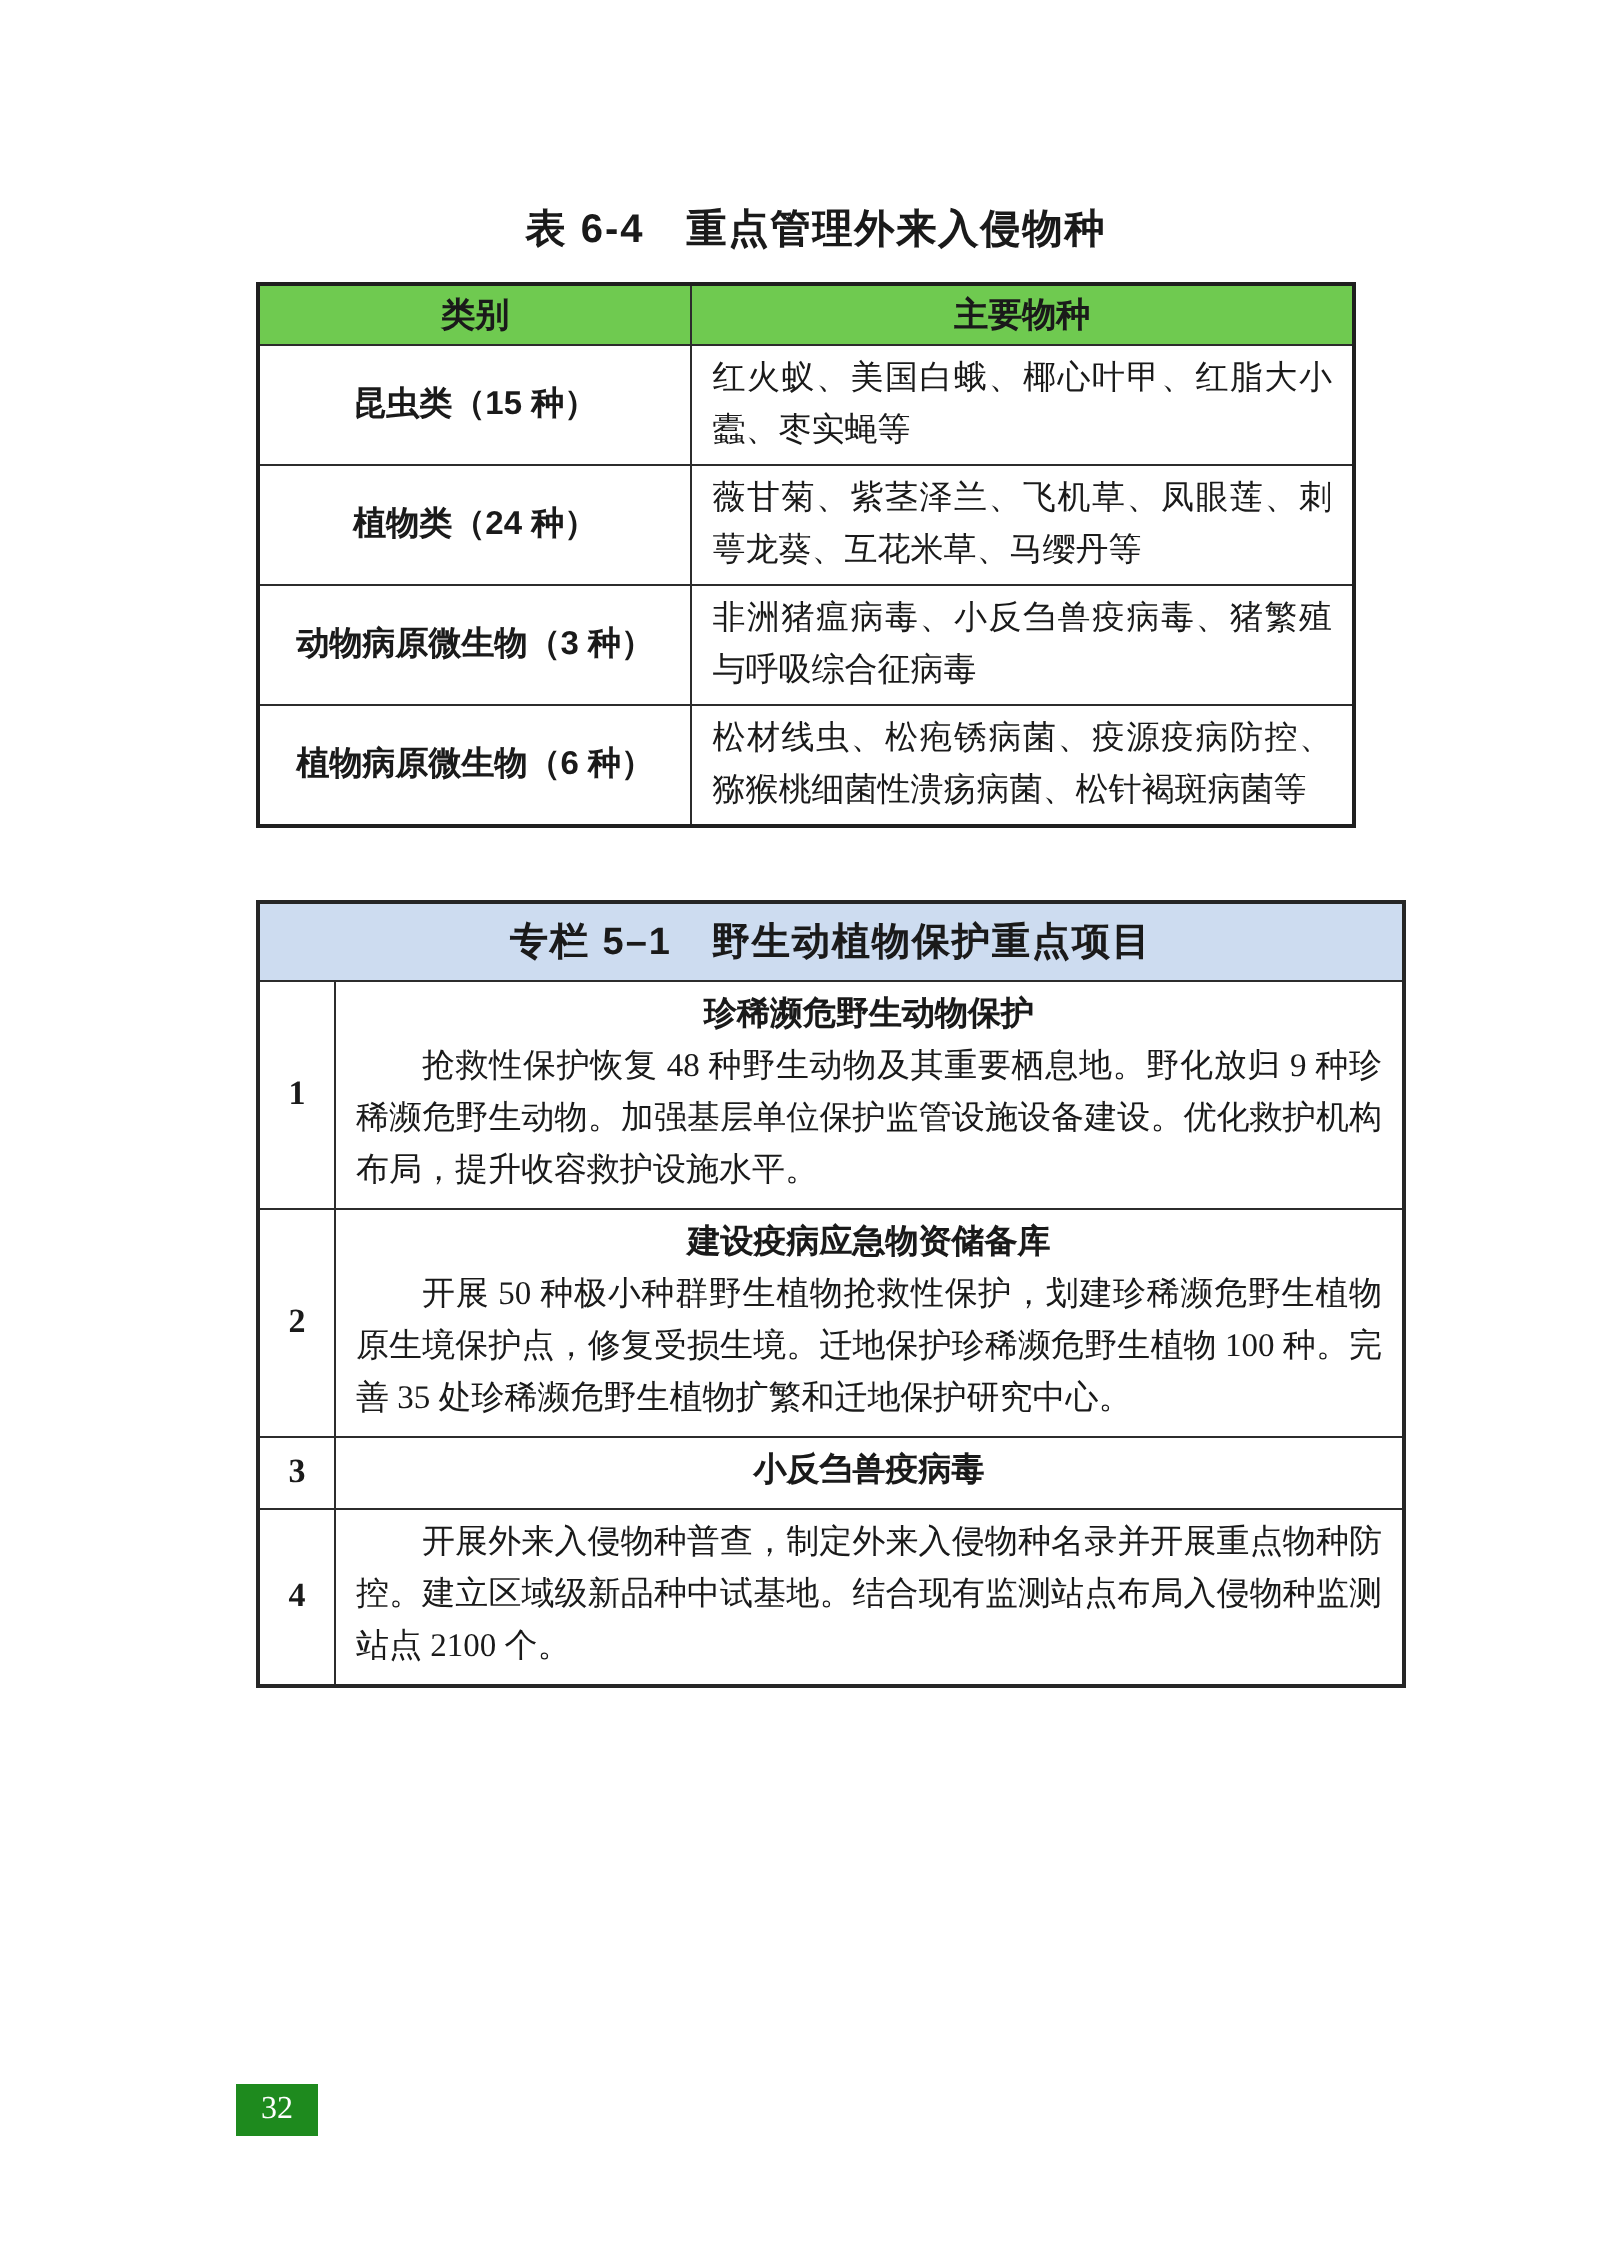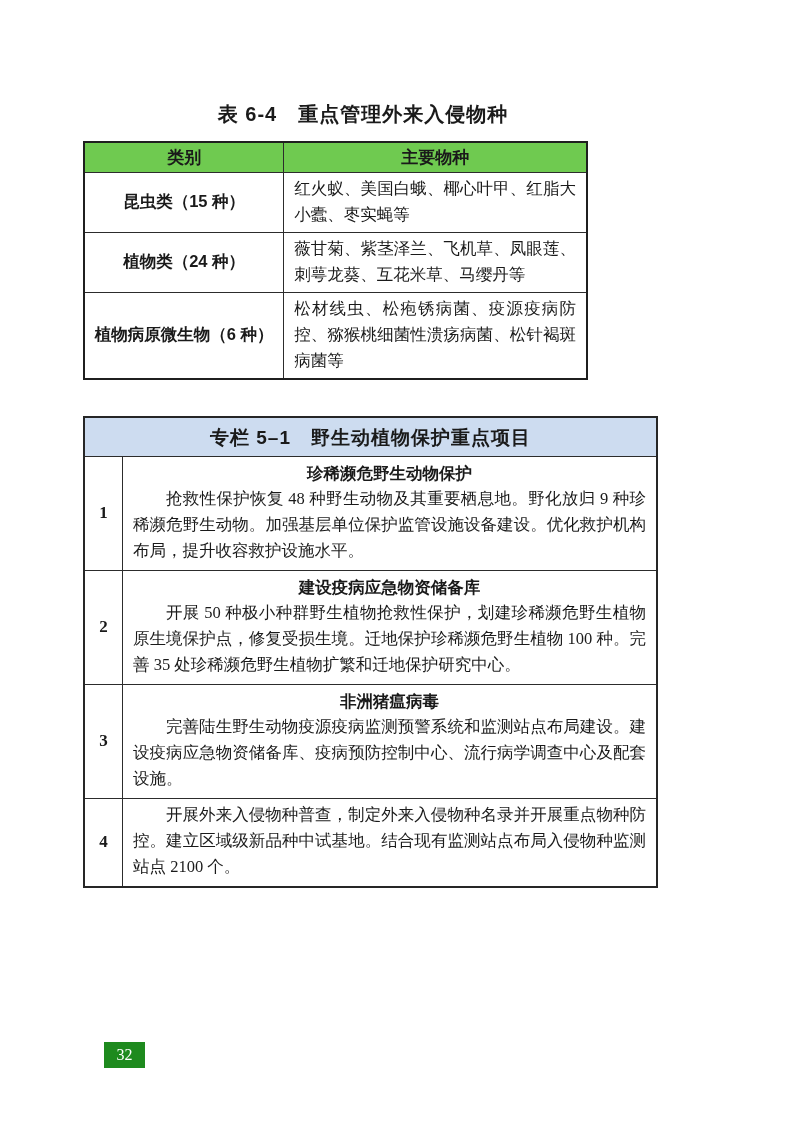--- a/index.html
+++ b/index.html
@@ -5,34 +5,34 @@
   * { margin: 0; padding: 0; box-sizing: border-box; }
   html, body { background: #ffffff; }
   body {
     width: 800px; height: 1131px;
     position: relative;
     font-family: "Liberation Serif", "DejaVu Serif", serif;
     color: #1a1a1a;
     overflow: hidden;
   }
   .page { position: relative; width: 800px; height: 1131px; background: #ffffff; }
-  .content { width: 575px; margin-left: 68px; padding-left: 15px; }
+  .content { width: 575px; margin-left: 113px; padding-left: 15px; }
 
   
   .table-title {
     padding-top: 101px;
     text-align: center;
     font-family: "Liberation Sans", "DejaVu Sans", sans-serif;
     font-weight: bold;
     font-size: 20px;
     letter-spacing: 1px;
   }
   table.species-table {
     margin-top: 13px;
-    width: 505px;
+    width: 550px;
     border-collapse: collapse;
     border: 2px solid #1f1f1f;
   }
   table.species-table th, table.species-table td {
     border: 1.5px solid #2c2c2c;
   }
   th.col-header {
     background: var(--table-header-green, #6fca50);
     height: 30px;
     font-family: "Liberation Sans", "DejaVu Sans", sans-serif;
@@ -105,21 +105,21 @@
     text-align: center;
   }
   .panel-item-text {
     text-indent: 2em;
     text-align: justify;
   }
 
   
   .page-badge {
     position: absolute;
-    left: 104px;
+    left: 118px;
     top: 1042px;
     width: 41px;
     height: 26px;
     background: var(--badge-green, #1e8a1e);
     color: #ffffff;
     font-size: 16px;
     text-align: center;
     line-height: 26px;
   }
 </style>
@@ -141,20 +141,24 @@
       <tbody>
         <tr>
           <td class="category-cell">昆虫类（15 种）</td>
           <td class="species-cell">红火蚁、美国白蛾、椰心叶甲、红脂大小蠹、枣实蝇等</td>
         </tr>
         <tr>
           <td class="category-cell">植物类（24 种）</td>
           <td class="species-cell">薇甘菊、紫茎泽兰、飞机草、凤眼莲、刺萼龙葵、互花米草、马缨丹等</td>
         </tr>
         <tr>
+          <td class="category-cell">动物病原微生物（3 种）</td>
+          <td class="species-cell">非洲猪瘟病毒、小反刍兽疫病毒、猪繁殖与呼吸综合征病毒</td>
+        </tr>
+        <tr>
           <td class="category-cell">植物病原微生物（6 种）</td>
           <td class="species-cell">松材线虫、松疱锈病菌、疫源疫病防控、猕猴桃细菌性溃疡病菌、松针褐斑病菌等</td>
         </tr>
       </tbody>
     </table>
 
     <div class="panel">
       <div class="panel-header">专栏 5–1　野生动植物保护重点项目</div>
 
       <div class="panel-row">
@@ -169,22 +173,21 @@
         <div class="panel-num">2</div>
         <div class="panel-body">
           <div class="panel-item-heading">建设疫病应急物资储备库</div>
           <div class="panel-item-text">开展 50 种极小种群野生植物抢救性保护，划建珍稀濒危野生植物原生境保护点，修复受损生境。迁地保护珍稀濒危野生植物 100 种。完善 35 处珍稀濒危野生植物扩繁和迁地保护研究中心。</div>
         </div>
       </div>
 
       <div class="panel-row">
         <div class="panel-num">3</div>
         <div class="panel-body">
-          <div class="panel-item-heading">非洲猪瘟病毒</div>
-          <div class="panel-item-text">完善陆生野生动物疫源疫病监测预警系统和监测站点布局建设。建设疫病应急物资储备库、疫病预防控制中心、流行病学调查中心及配套设施。</div>
+          <div class="panel-item-heading">小反刍兽疫病毒</div>
         </div>
       </div>
 
       <div class="panel-row">
         <div class="panel-num">4</div>
         <div class="panel-body">
           <div class="panel-item-text">开展外来入侵物种普查，制定外来入侵物种名录并开展重点物种防控。建立区域级新品种中试基地。结合现有监测站点布局入侵物种监测站点 2100 个。</div>
         </div>
       </div>
     </div>

